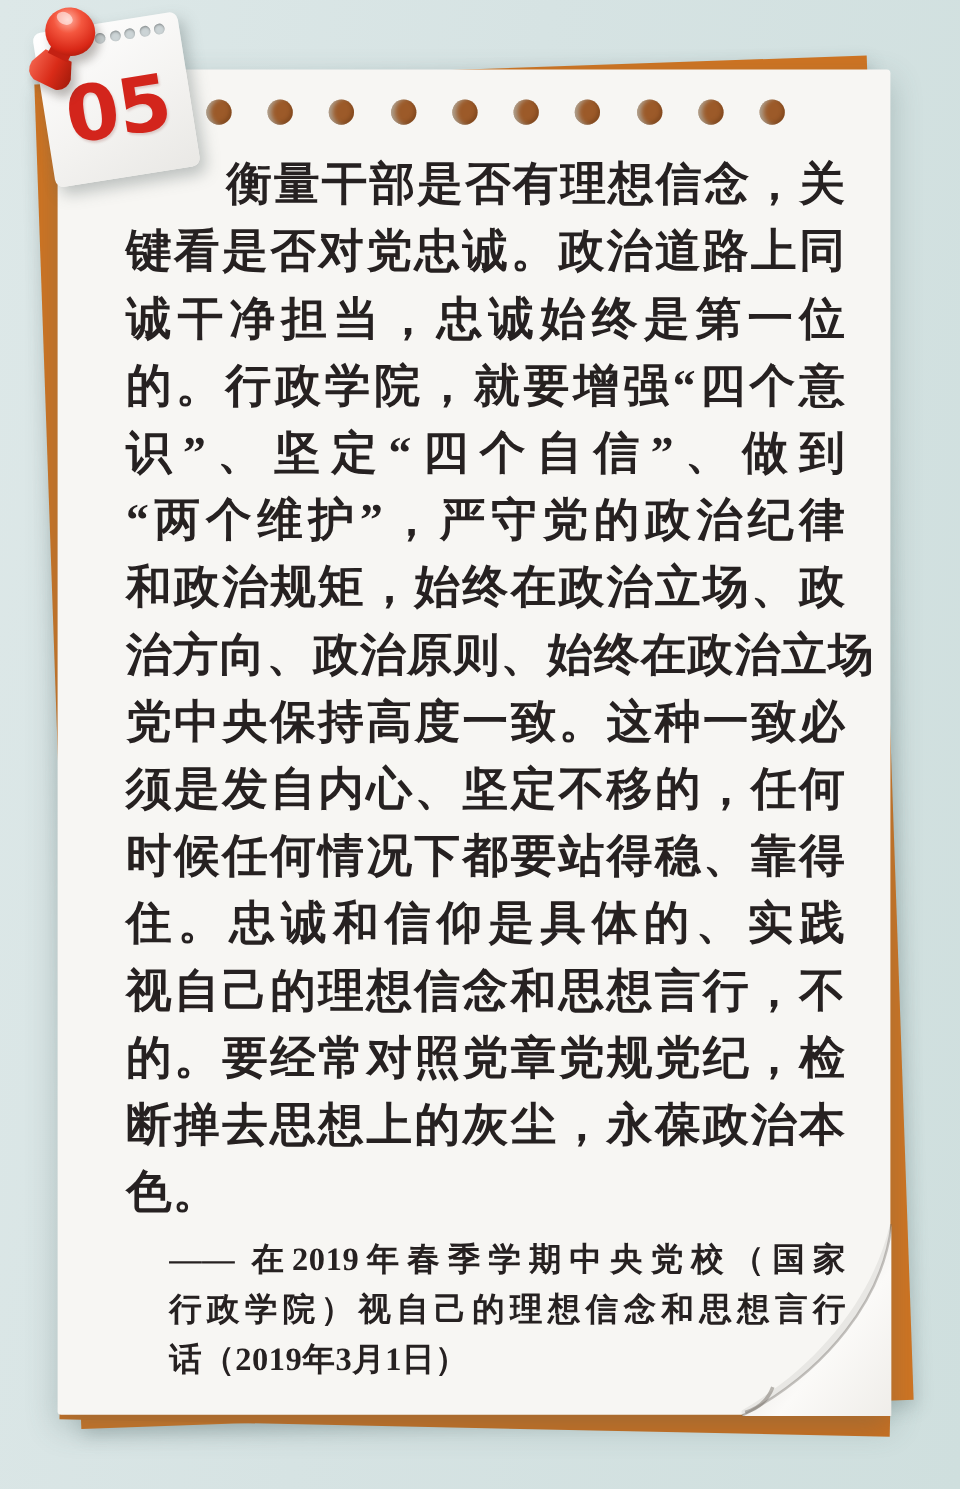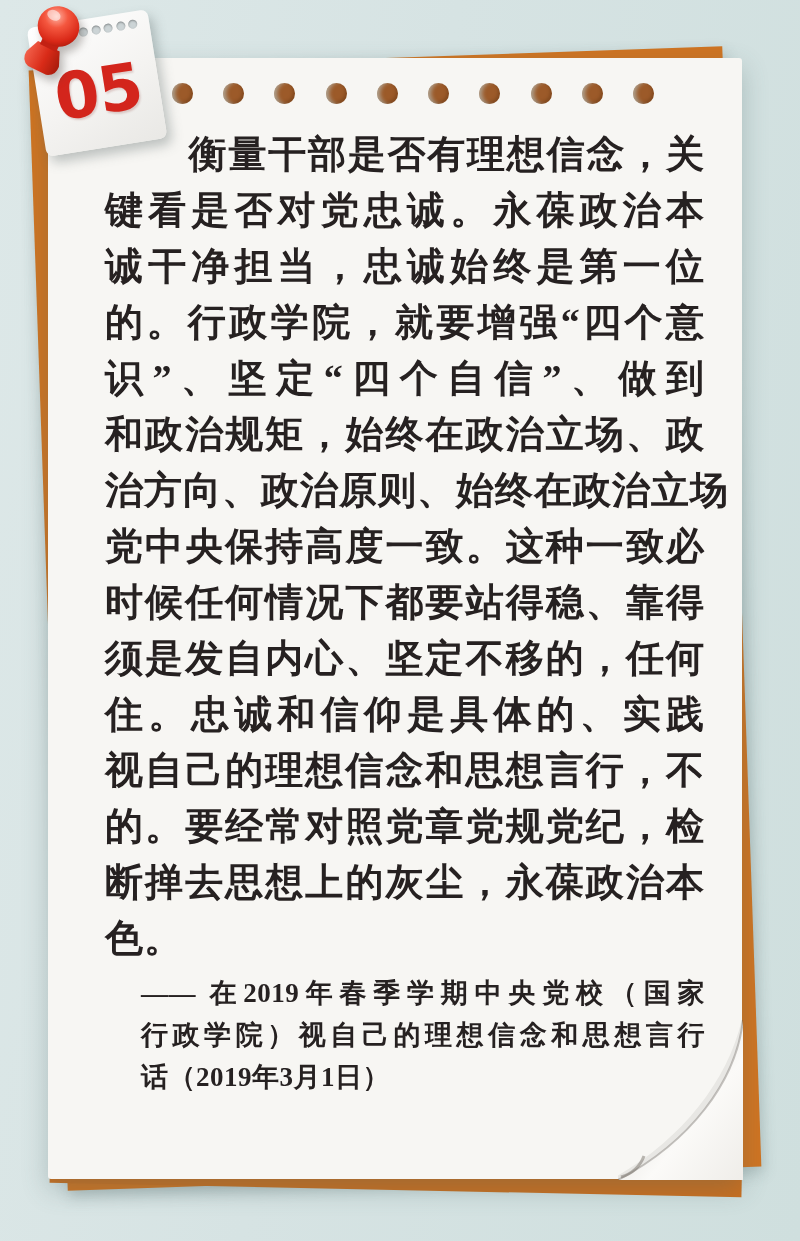--- a/index.html
+++ b/index.html
@@ -101,29 +101,30 @@
         <span class="dot"></span>
         <span class="dot"></span>
         <span class="dot"></span>
         <span class="dot"></span>
       </div>
 
     <div class="quote" style="color: rgb(38, 33, 33);">
       <div class="quote-lines">
 
       <div class="quote-line">衡量干部是否有理想信念，关</div>
-          <div class="quote-line">键看是否对党忠诚。永葆政治本</div>
+          <div class="quote-line">键看是否对党忠诚。政治道路上同</div>
           <div class="quote-line">诚干净担当，忠诚始终是第一位</div>
           <div class="quote-line">的。行政学院，就要增强“四个意</div>
           <div class="quote-line">识”、坚定“四个自信”、做到</div>
+          <div class="quote-line">“两个维护”，严守党的政治纪律</div>
           <div class="quote-line">和政治规矩，始终在政治立场、政</div>
           <div class="quote-line">治方向、政治原则、始终在政治立场</div>
           <div class="quote-line">党中央保持高度一致。这种一致必</div>
+          <div class="quote-line">须是发自内心、坚定不移的，任何</div>
           <div class="quote-line">时候任何情况下都要站得稳、靠得</div>
-          <div class="quote-line">须是发自内心、坚定不移的，任何</div>
           <div class="quote-line">住。忠诚和信仰是具体的、实践</div>
           <div class="quote-line">视自己的理想信念和思想言行，不</div>
           <div class="quote-line">的。要经常对照党章党规党纪，检</div>
           <div class="quote-line">断掸去思想上的灰尘，永葆政治本</div>
           <div class="quote-line">色。</div>
         </div>
       <div class="attribution">
 
       <div class="attr-line">—— 在2019年春季学期中央党校（国家</div>
           <div class="attr-line">行政学院）视自己的理想信念和思想言行</div>

